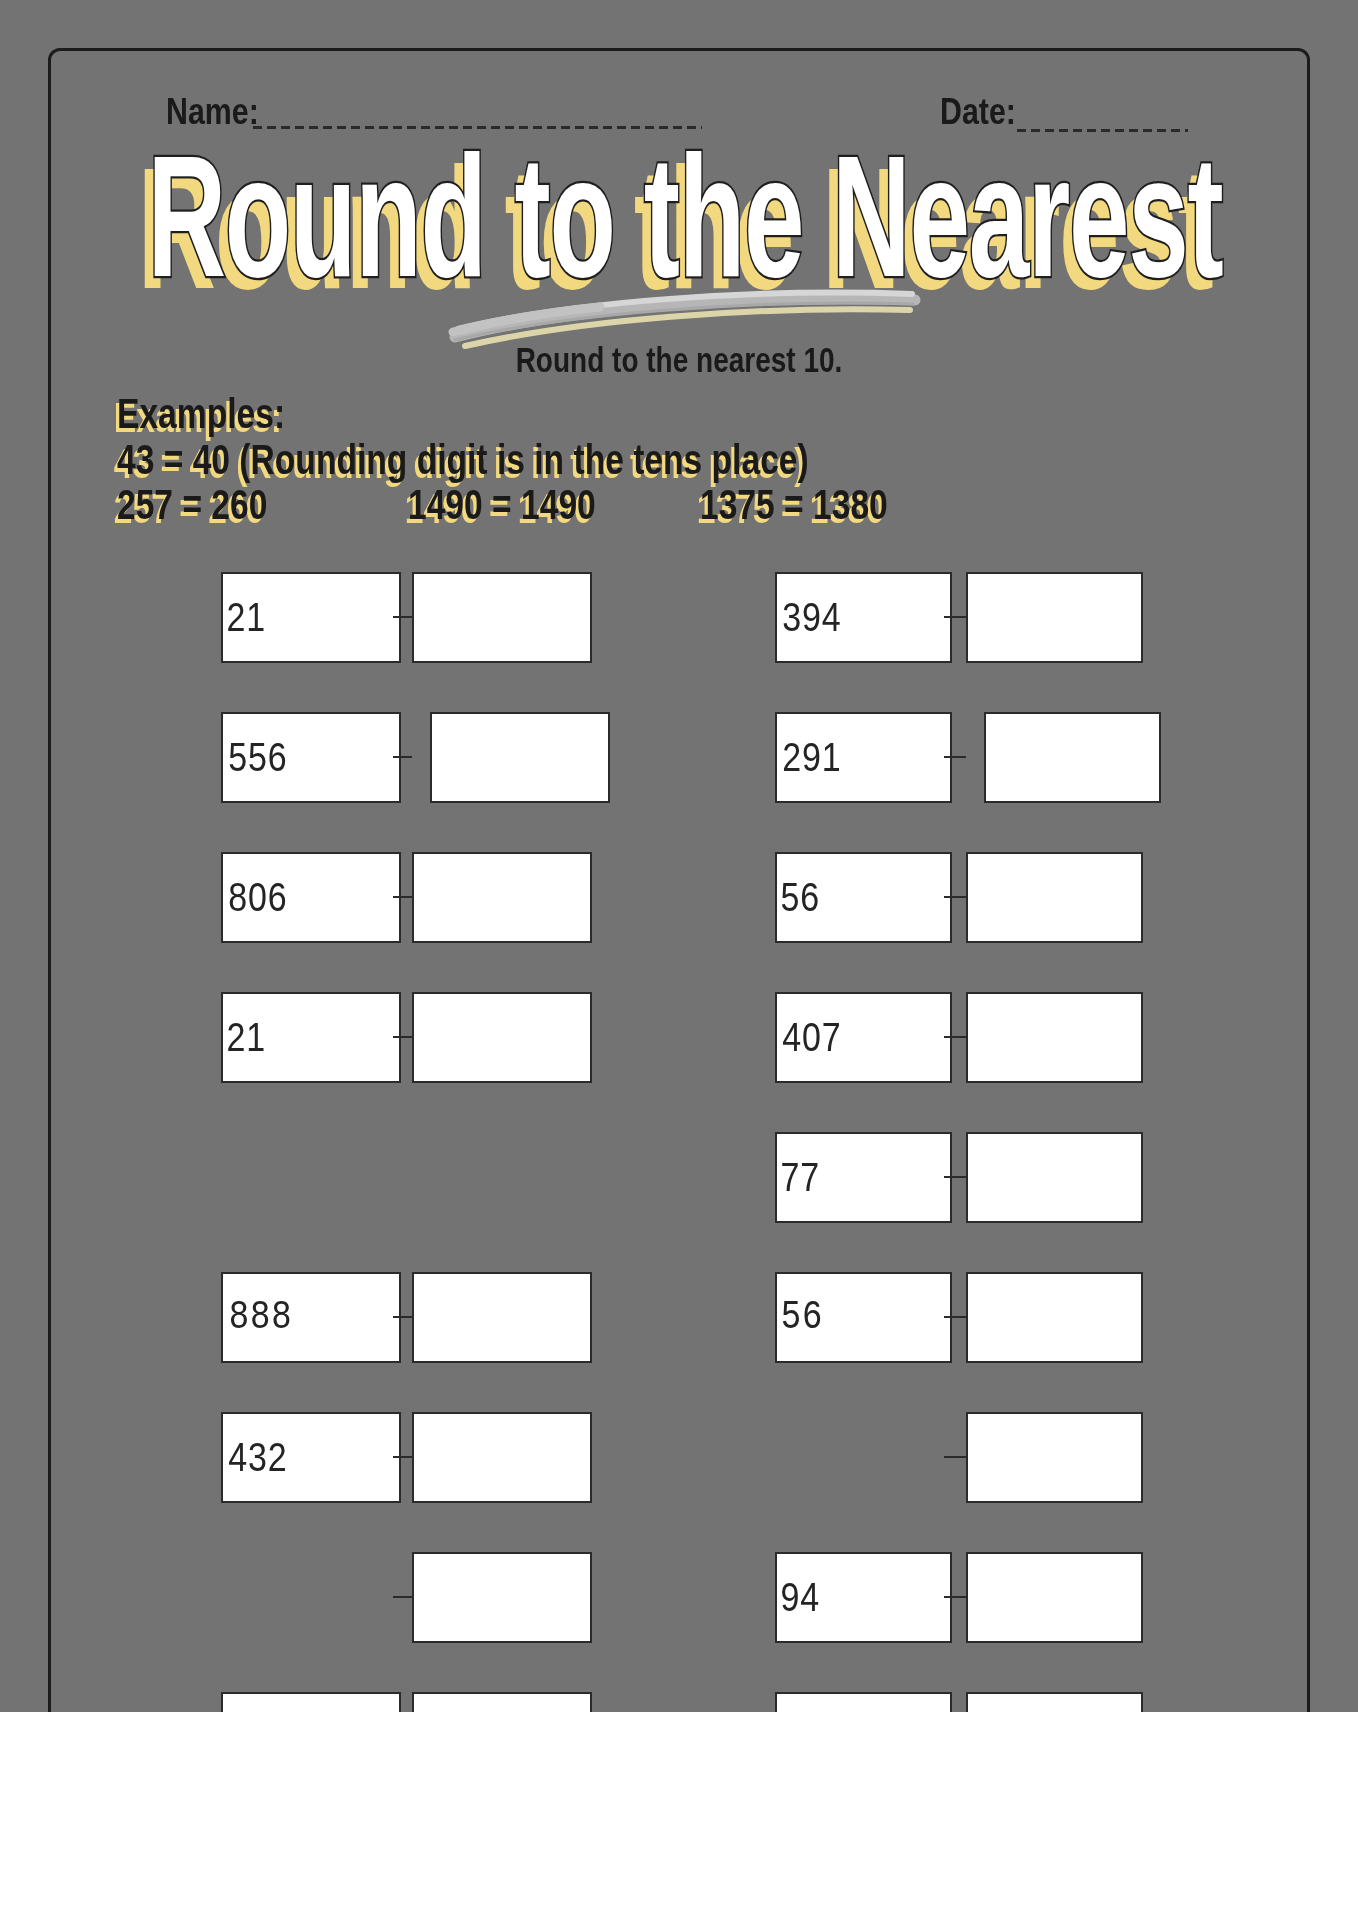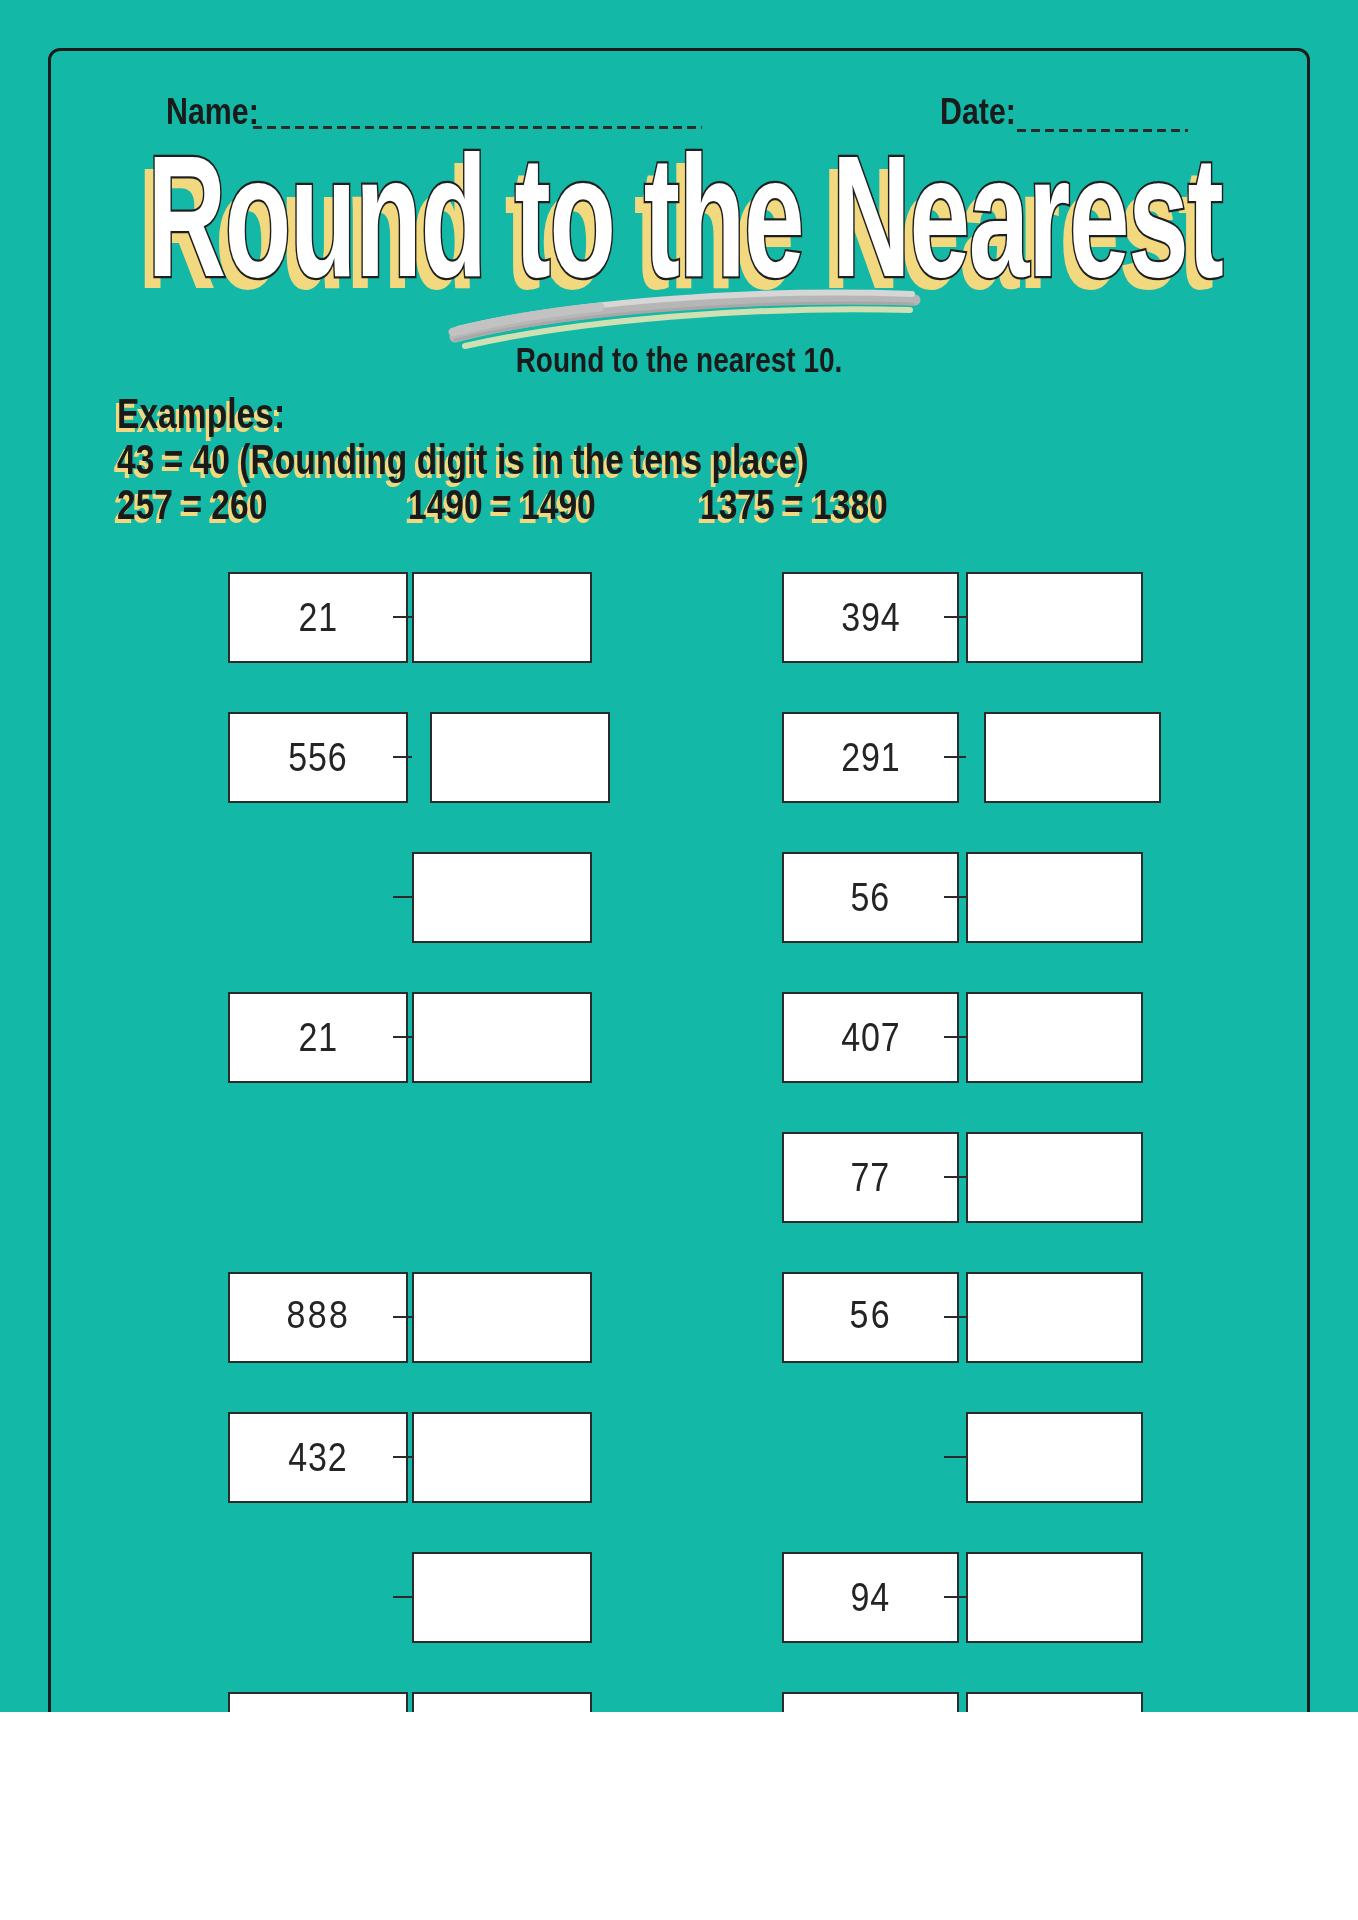--- a/index.html
+++ b/index.html
@@ -1,17 +1,17 @@
 <!DOCTYPE html>
 <html style="--accent-yellow: #F2D87E; --ink: #1A1A1A; --box-border: #2B2B2B; --swoosh-gray: #B6B6B6;"><head>
 <meta charset="utf-8">
 <style>
   html,body{margin:0;padding:0;background:#ffffff;}
   .page{
-    position:relative;width:1358px;height:1712px;background:#14b8a6;
+    position:relative;width:1358px;height:1712px;background:#737373;
     font-family:"Liberation Sans",sans-serif;color:#1a1a1a;overflow:hidden;
   }
   .frame{
     position:absolute;left:48px;top:48px;width:1262px;height:1824px;
     border:3px solid #1c1c1c;border-radius:12px;box-sizing:border-box;
   }
   
   .field-label{
     position:absolute;font-size:37px;line-height:40px;font-weight:bold;
     transform:scaleX(.82);transform-origin:left center;white-space:nowrap;
@@ -49,21 +49,21 @@
   
   .pair{position:absolute;height:91px;}
   .pair-l{left:213px;width:379px;}
   .pair-r{left:767px;width:376px;}
   .r0{top:572px;}.r1{top:712px;padding-left:18px;}.r2{top:852px;}.r3{top:992px;}.r4{top:1132px;}
   .r5{top:1272px;font-family:Liberation Mono, monospace;}.r6{top:1412px;}.r7{top:1552px;}.r8{top:1692px;}
   .numbox,.ansbox{
     position:absolute;top:0;height:91px;border:2px solid #2b2b2b;
     box-sizing:border-box;background:#ffffff;
   }
-  .numbox{left:15px;width:180px;display:flex;align-items:center;justify-content:center;}
+  .numbox{left:8px;width:180px;display:flex;align-items:center;justify-content:flex-start;}
   .pair-r .numbox{width:177px;}
   .ansbox{right:0;width:180px;}
   .pair-r .ansbox{width:177px;}
   .conn{position:absolute;top:44px;height:2px;background:#2b2b2b;}
   .pair-l .conn{left:180px;width:19px;}
   .pair-r .conn{left:177px;width:22px;}
   .num{
     font-size:40px;color:#242424;font-weight:500;
     transform:scaleX(.85);letter-spacing:1px;
   }
@@ -108,20 +108,23 @@
     <div class="ansbox"></div>
   </div>
   <div class="pair pair-l r1">
     <div class="numbox">
         <span class="num">556</span>
       </div>
     <div class="conn"></div>
     <div class="ansbox"></div>
   </div>
   <div class="pair pair-l r2">
+    <div class="numbox">
+        <span class="num">806</span>
+      </div>
     <div class="conn"></div>
     <div class="ansbox"></div>
   </div>
   <div class="pair pair-l r3">
     <div class="numbox">
         <span class="num">21</span>
       </div>
     <div class="conn"></div>
     <div class="ansbox"></div>
   </div>

